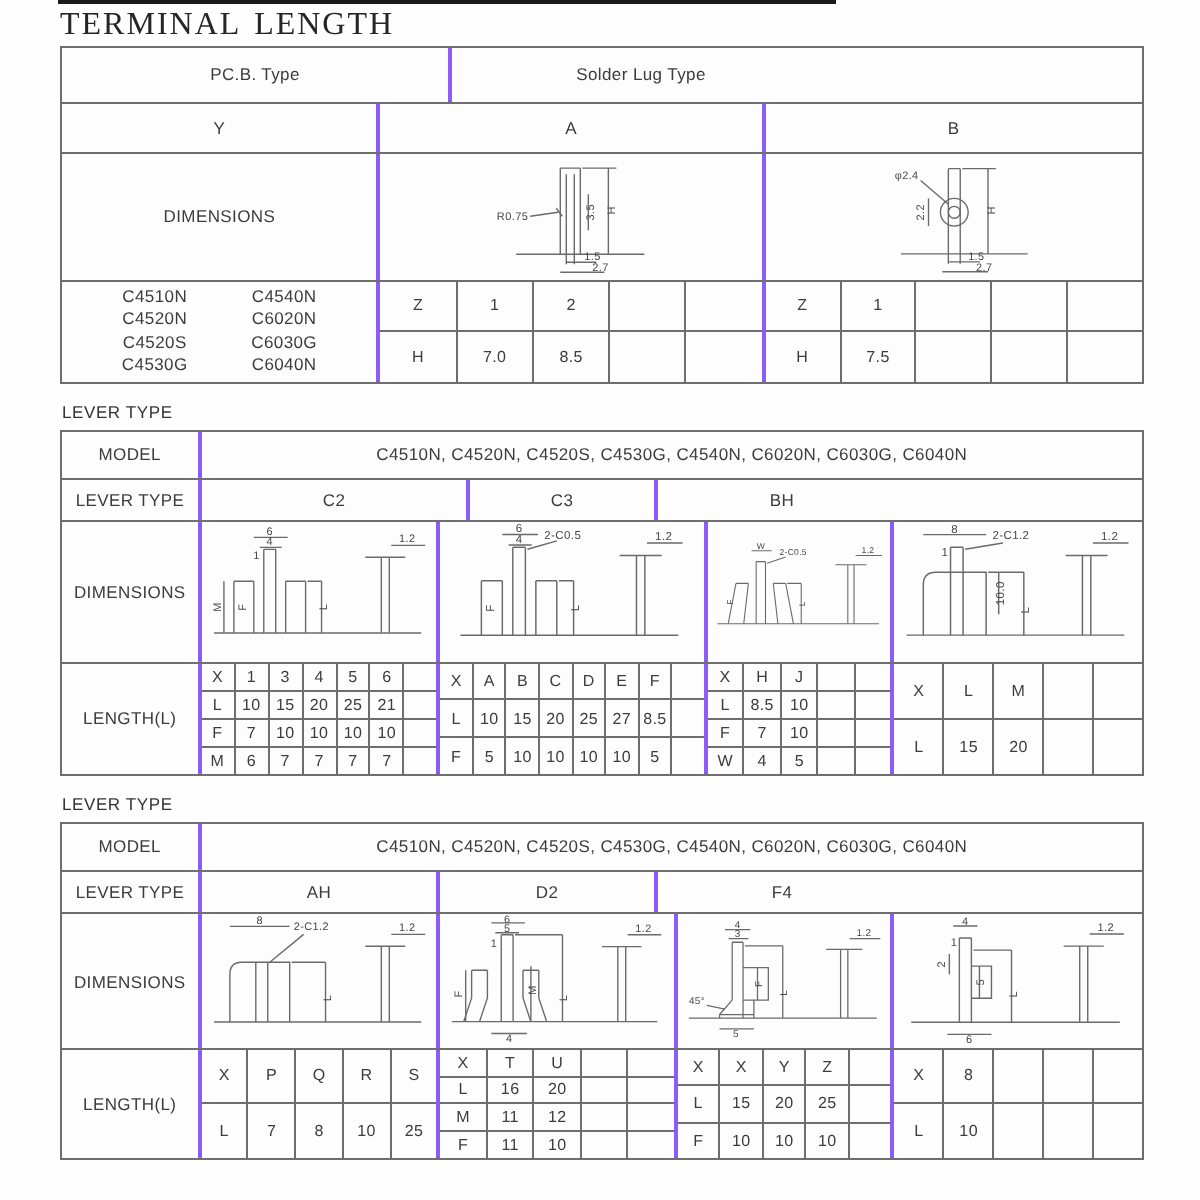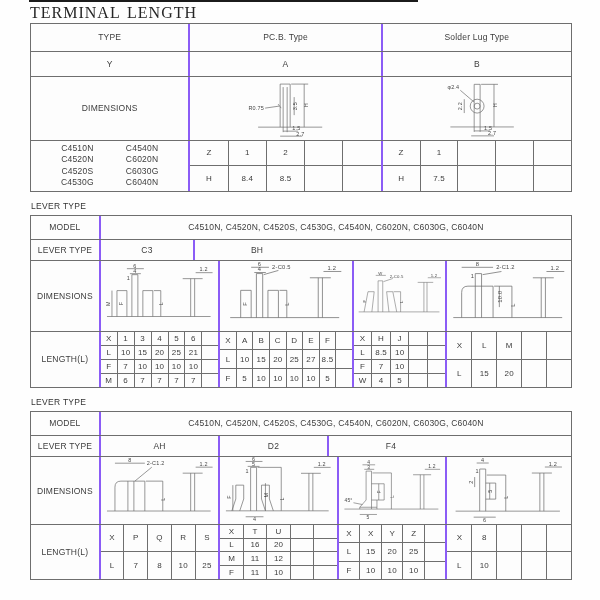--- a/index.html
+++ b/index.html
@@ -28,21 +28,20 @@
 </style>
 </head>
 <body>
 
 <div class="page">
   <div class="topline"></div>
   <div class="title">TERMINAL LENGTH</div>
 
   <div class="tbl" style="left:30px;top:23px;width:542px;height:169px;">
     <div class="row" style="height:27px;">
-      <div class="cell" style="width:158px;">TYPE</div>
       <div class="cell" style="width:193px;">PC.B. Type</div>
       <div class="cell" style="width:191px;">Solder Lug Type</div>
     </div>
     <div class="row" style="height:26px;">
       <div class="cell" style="width:158px;">Y</div>
       <div class="cell" style="width:193px;">A</div>
       <div class="cell" style="width:191px;">B</div>
     </div>
     <div class="row" style="height:64px;">
       <div class="cell" style="width:158px;">DIMENSIONS</div>
@@ -97,21 +96,21 @@
         <div class="sub">
             <div class="trow">
               <div class="tcell">Z</div>
               <div class="tcell">1</div>
               <div class="tcell">2</div>
               <div class="tcell"></div>
               <div class="tcell"></div>
             </div>
             <div class="trow">
               <div class="tcell">H</div>
-              <div class="tcell">8.4</div>
+              <div class="tcell">7.0</div>
               <div class="tcell">8.5</div>
               <div class="tcell"></div>
               <div class="tcell"></div>
             </div>
           </div>
       </div>
       <div class="cell" style="width:191px;">
         <div class="sub">
             <div class="trow">
               <div class="tcell">Z</div>
@@ -133,20 +132,21 @@
   </div>
 
   <div class="subhead" style="top:201px;">LEVER TYPE</div>
   <div class="tbl" style="left:30px;top:215px;width:542px;height:173px;">
     <div class="row" style="height:23px;">
       <div class="cell" style="width:68px;">MODEL</div>
       <div class="cell" style="width:474px;">C4510N, C4520N, C4520S, C4530G, C4540N, C6020N, C6030G, C6040N</div>
     </div>
     <div class="row" style="height:22px;">
       <div class="cell" style="width:68px;">LEVER TYPE</div>
+      <div class="cell" style="width:134px;">C2</div>
       <div class="cell" style="width:94px;">C3</div>
       <div class="cell" style="width:126px;">BH</div>
     </div>
     <div class="row" style="height:71px;">
       <div class="cell" style="width:68px;">DIMENSIONS</div>
       <div class="cell" style="width:120px;">
         <svg class="draw" viewBox="0 0 118 66">
           <path d="M6,54 H110"></path>
           <path d="M16,28 V54 M26,28 V54 M16,28 H26 M42,28 V54 M52,28 V54 M42,28 H52"></path>
           <path d="M31,12 V54 M37,12 V54 M31,12 H37"></path>

